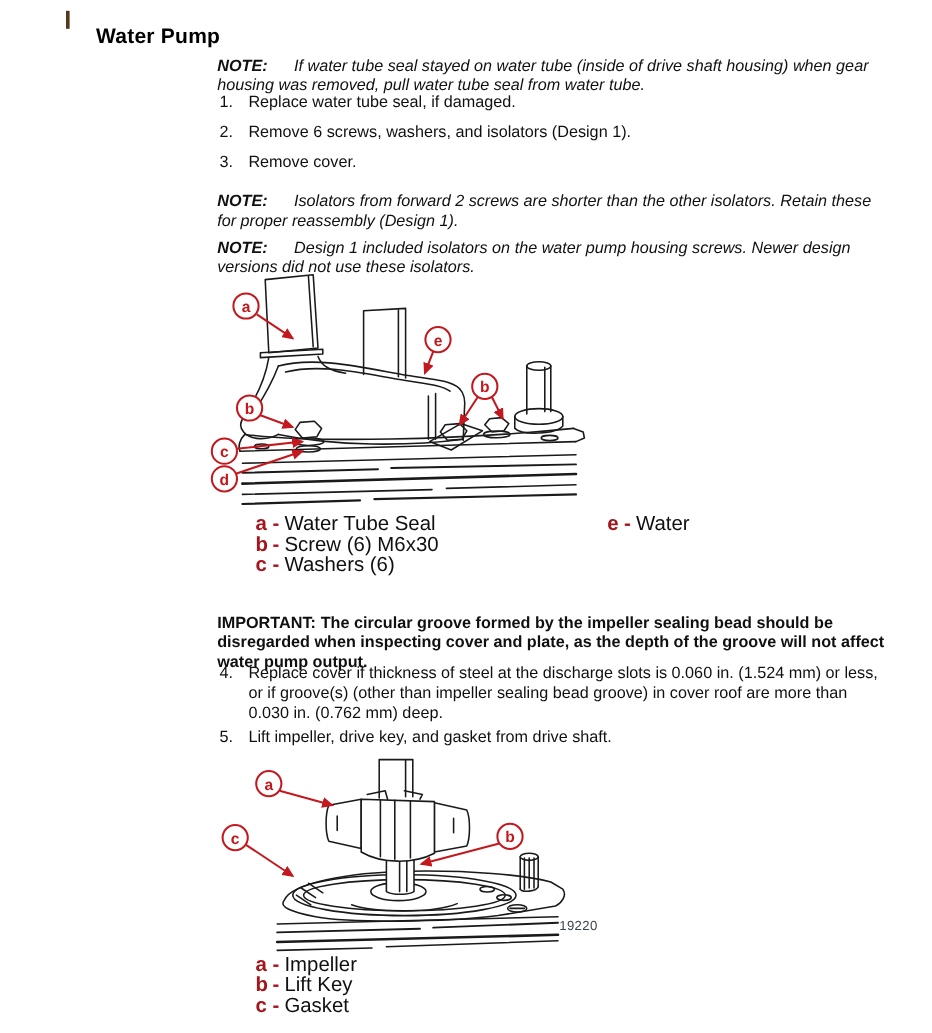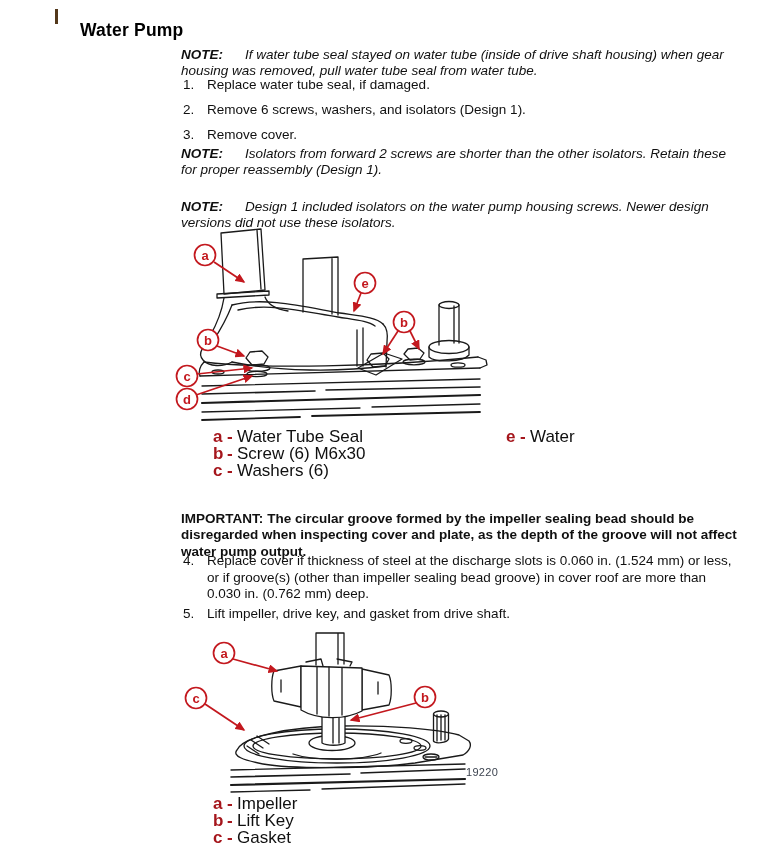--- a/index.html
+++ b/index.html
@@ -54,21 +54,21 @@
   </div>
   <div class="li" style="top:102px">
     <span class="num">2.</span>
     <span class="litext">Remove 6 screws, washers, and isolators (Design 1).</span>
   </div>
   <div class="li" style="top:127px">
     <span class="num">3.</span>
     <span class="litext">Remove cover.</span>
   </div>
 
-  <p class="para note" style="top:132px"><span class="nlab">NOTE:</span><span>Isolators from forward 2 screws are shorter than the other isolators. Retain these for proper reassembly (Design 1).</span></p>
+  <p class="para note" style="top:146px"><span class="nlab">NOTE:</span><span>Isolators from forward 2 screws are shorter than the other isolators. Retain these for proper reassembly (Design 1).</span></p>
 
   <p class="para note" style="top:185px"><span class="nlab">NOTE:</span><span>Design 1 included isolators on the water pump housing screws. Newer design versions did not use these isolators.</span></p>
 
   <svg class="fig" style="left:160px;top:226px" width="360" height="200" viewBox="0 0 360 200">
     <defs>
       <marker id="ah" markerWidth="11" markerHeight="9" refX="8.5" refY="4.5" orient="auto" markerUnits="userSpaceOnUse">
         <path d="M0,0 L10,4.5 L0,9 Z" fill="#c3181e"></path>
       </marker>
     </defs>
     <g class="art">

